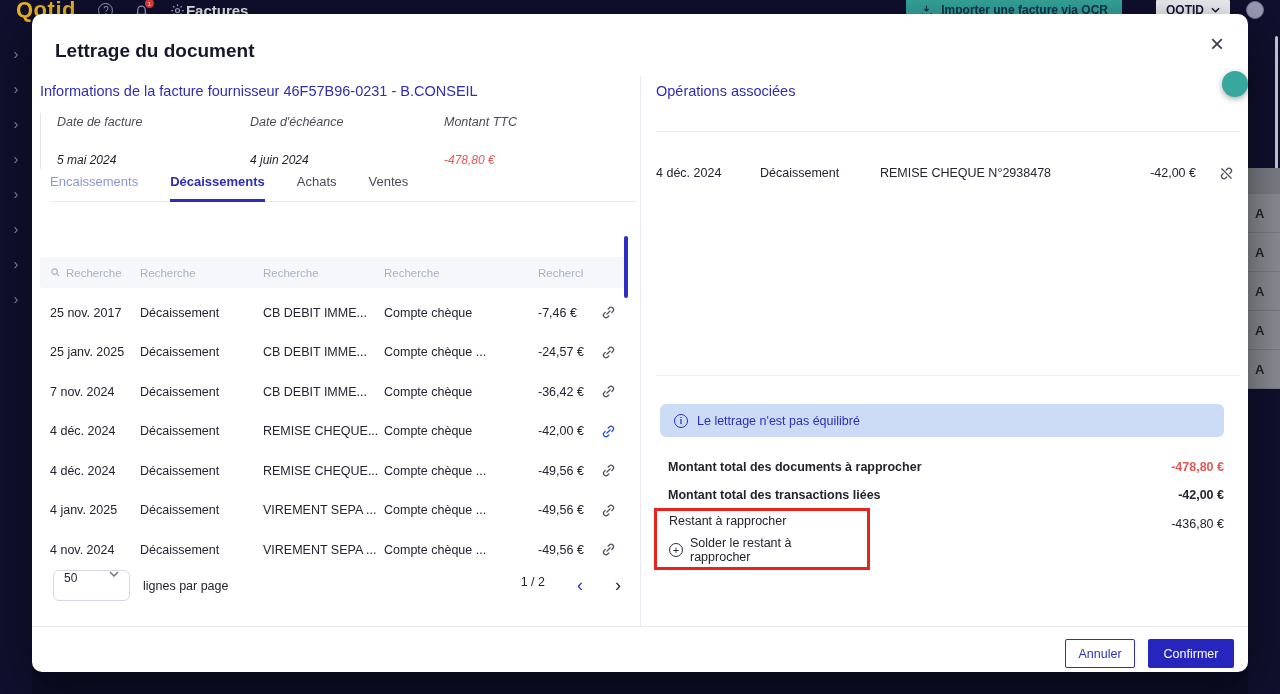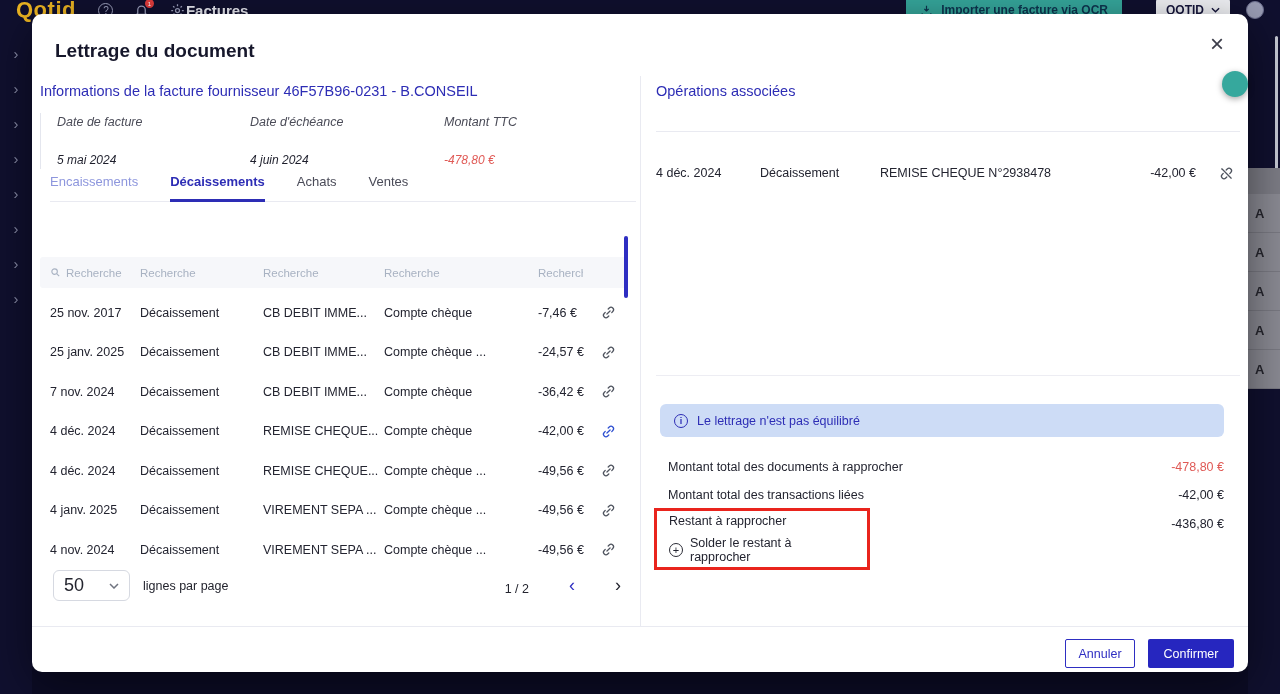--- a/index.html
+++ b/index.html
@@ -61,23 +61,23 @@
   .tx-search input { width:80%; border:none; outline:none; background:transparent; font-size:11.5px; color:#333; font-family:"Liberation Sans",sans-serif; }
   .tx-search input::placeholder { color:#a8b2c2; }
   .tx-rows { position:absolute; left:8px; top:279px; width:590px; }
   .tx-row { height:39.5px; font-size:12.5px; color:#232430; cursor:pointer; }
   .tx-row span { overflow:hidden; white-space:nowrap; }
   .row-link { color:#4e535e; display:flex; justify-content:center; cursor:pointer; }
   .tx-row.linked .row-link { color:#2d4fd0; }
   .tx-scrollbar { position:absolute; left:592px; top:222px; width:4px; height:62px; background:#2e2ec2; border-radius:2px; cursor:pointer; }
 
   .pager { position:absolute; left:21px; top:556px; width:572px; display:flex; align-items:center; }
-  .page-select { width:77px; height:31px; border:1px solid #d6d9e1; border-radius:6px; display:flex; align-items:center; justify-content:space-between; padding:0 10px; font-size:18px; color:#23242e; cursor:pointer; background:#fff; }
+  .page-select { width:77px; height:31px; border:1px solid #d6d9e1; border-radius:6px; display:flex; justify-content:space-between; padding:0 10px; font-size:12px; color:#23242e; cursor:pointer; background:#fff; }
   .pager-label { margin-left:13px; font-size:12.5px; color:#23242e; }
-  .pager-right { margin-left:auto; display:flex; align-items:flex-end; gap:40px; padding-right:4px; }
+  .pager-right { margin-left:auto; display:flex; align-items:flex-start; gap:32px; padding-right:4px; }
   .page-indicator { font-size:12.5px; color:#23242e; }
   .pg-prev { font-size:18px; color:#2e2ec2; cursor:pointer; }
   .pg-next { font-size:18px; color:#23242e; cursor:pointer; }
 
   .v-divider { position:absolute; left:608px; top:62px; bottom:46px; width:1px; background:#e9eaf1; }
   .f-divider { position:absolute; left:0; right:0; top:612px; height:1px; background:#e9eaf1; }
 
   .ops-heading { position:absolute; left:624px; top:69px; font-size:14.5px; color:#2d2db5; }
   .ops-grid { display:grid; grid-template-columns:104px 120px 250px 66px 44px; align-items:center; }
   .ops-header { position:absolute; left:624px; top:108px; width:584px; font-size:12.5px; font-weight:bold; color:#32333e; padding-bottom:9px; border-bottom:1px solid #e9eaf1; }
@@ -85,21 +85,21 @@
   .ops-rows { position:absolute; left:624px; top:140px; width:584px; }
   .ops-row { height:38px; font-size:12.5px; color:#232430; }
   .unlink { color:#4e535e; display:flex; justify-content:flex-end; padding-right:6px; cursor:pointer; }
 
   .mid-divider { position:absolute; left:624px; top:361px; width:584px; height:1px; background:#ededf3; }
 
   .alert { position:absolute; left:628px; top:390px; width:564px; height:33px; background:#cddcf6; border-radius:6px; display:flex; align-items:center; gap:9px; padding:0 14px; color:#2d2db5; font-size:12.5px; }
   .info-icon { width:14px; height:14px; border:1.4px solid #2d2db5; border-radius:50%; font-size:9px; font-weight:bold; display:flex; align-items:center; justify-content:center; flex:0 0 auto; }
 
   .totals { position:absolute; left:636px; top:446px; width:556px; }
-  .total-row { display:flex; justify-content:space-between; font-size:12.5px; color:#232430; margin-bottom:14px; }
+  .total-row { display:flex; justify-content:space-between; font-size:12.5px; color:#232430; margin-bottom:14px;font-weight:bold; }
   .total-row.tone-red .tval { color:#e05a56; }
 
   .remain-box { position:absolute; left:622px; top:494px; width:216px; height:62px; border:3px solid #e9241d; display:flex; flex-direction:column; justify-content:center; gap:8px; padding:0 12px; }
   .remain-label { font-size:12.5px; color:#232430; }
   .remain-action { display:flex; align-items:center; gap:7px; font-size:12.5px; color:#232430; cursor:pointer; }
   .plus-icon { width:14px; height:14px; border:1.3px solid #2b2c36; border-radius:50%; font-size:11px; line-height:11px; display:flex; align-items:center; justify-content:center; flex:0 0 auto; }
   .remain-value { position:absolute; left:1000px; top:503px; width:192px; text-align:right; font-size:12.5px; color:#232430; }
 
   .btn { position:absolute; top:625px; height:29px; border-radius:2px; font-size:12.5px; display:flex; align-items:center; justify-content:center; cursor:pointer; }
   .btn-cancel { left:1033px; width:70px; border:1px solid #2e2ec2; background:#fff; color:#2e2ec2; }

